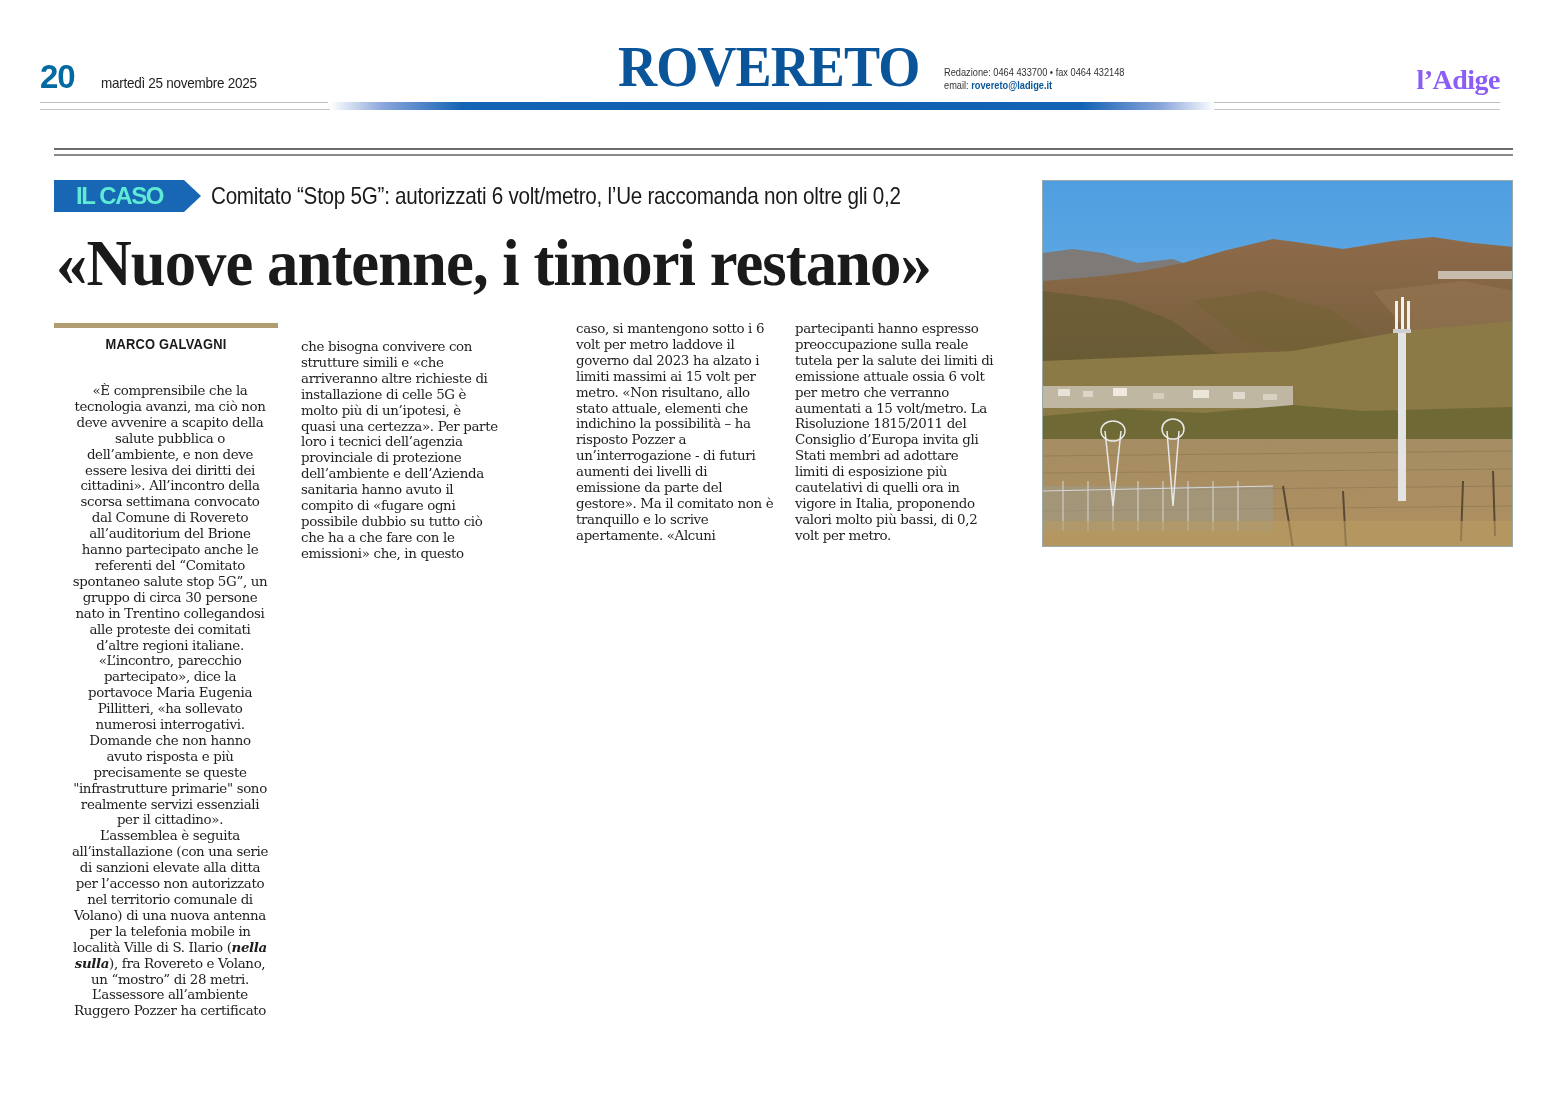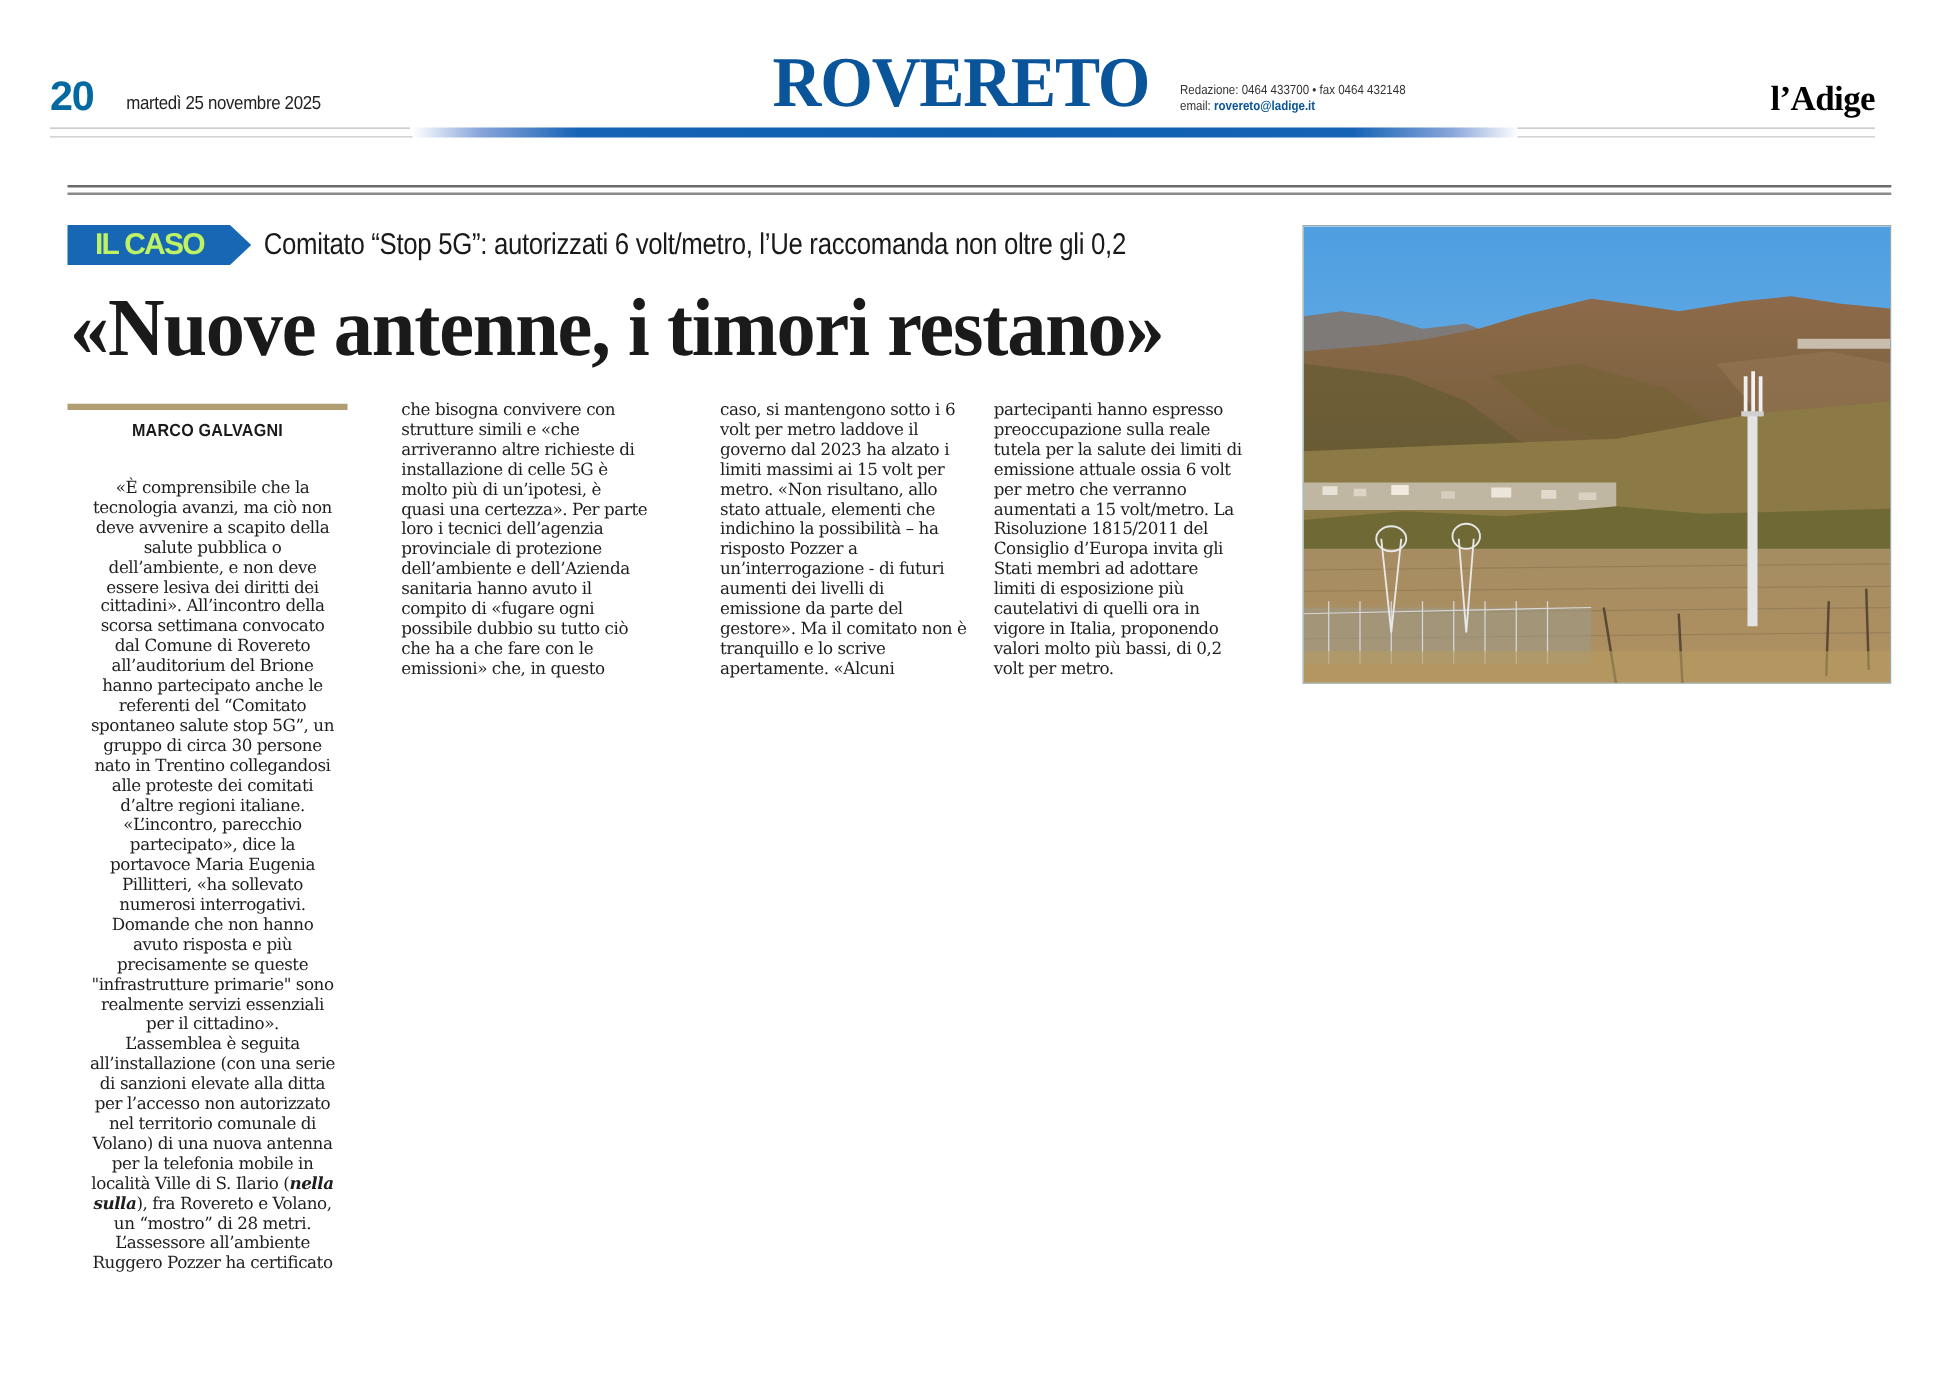--- a/index.html
+++ b/index.html
@@ -5,47 +5,47 @@
   * { box-sizing: border-box; margin: 0; padding: 0; }
   html, body { width: 1550px; height: 1099px; background: #ffffff; overflow: hidden; }
   body { position: relative; font-family: "DejaVu Serif", serif; color: #1a1a1a; }
 
   
   .page-num { position: absolute; left: 40px; top: 60px; font-family: "Liberation Sans", sans-serif; font-weight: 700; font-size: 33px; letter-spacing: -1px; color: #0369a1; line-height: 1; }
   .page-date { position: absolute; left: 101px; top: 74px; font-family: "Liberation Sans", sans-serif; font-size: 15px; color: #222; letter-spacing: -0.3px; transform: scaleX(0.9); transform-origin: left; }
   .section-title { position: absolute; left: 618px; top: 38px; font-family: "Liberation Serif", serif; font-weight: 700; font-size: 57px; color: #0a5599; letter-spacing: -1px; line-height: 1; transform: scaleX(0.95); transform-origin: left; }
   .contacts { position: absolute; left: 944px; top: 66px; font-family: "Liberation Sans", sans-serif; font-size: 10.5px; color: #333; line-height: 13px; transform: scaleX(0.88); transform-origin: left; white-space: nowrap; }
   .contacts .email-link { color: #0a5599; font-weight: 700; }
-  .brand { position: absolute; right: 50px; top: 64px; font-family: "Liberation Serif", serif; font-weight: 700; font-size: 28px; color: #000000; letter-spacing: -0.5px; }
+  .brand { position: absolute; right: 50px; top: 64px; font-family: "Liberation Serif", serif; font-weight: 700; font-size: 28px; color: #8b5cf6; letter-spacing: -0.5px; }
 
   .rule-left-1 { position: absolute; left: 40px; top: 102px; width: 288px; height: 1px; background: #bdbdbd; }
   .rule-left-2 { position: absolute; left: 40px; top: 109px; width: 290px; height: 1px; background: #c8c8c8; }
   .rule-right-1 { position: absolute; left: 1214px; top: 102px; width: 286px; height: 1px; background: #bdbdbd; }
   .rule-right-2 { position: absolute; left: 1214px; top: 109px; width: 286px; height: 1px; background: #c8c8c8; }
   .blue-bar { position: absolute; left: 330px; top: 102px; width: 885px; height: 8px;
     background: linear-gradient(90deg, rgba(255,255,255,0) 0%, #8aa6da 6%, #1563b5 15%, #0d5fae 50%, #1563b5 85%, #8aa6da 94%, rgba(255,255,255,0) 100%); }
 
   .double-rule { position: absolute; left: 54px; top: 148px; width: 1459px; height: 8px; border-top: 2px solid #6b6b6b; border-bottom: 2px solid #8a8a8a; }
 
   
   .kicker-box { position: absolute; left: 54px; top: 180px; height: 32px; width: 148px; }
-  .kicker-box .label { position: absolute; left: 0; top: 0; height: 32px; width: 130px; background: #1767b4; color: #bef264; font-family: "Liberation Sans", sans-serif; font-weight: 700; font-size: 24px; line-height: 32px; padding-left: 22px; letter-spacing: -1.4px; }
+  .kicker-box .label { position: absolute; left: 0; top: 0; height: 32px; width: 130px; background: #1767b4; color: #5eead4; font-family: "Liberation Sans", sans-serif; font-weight: 700; font-size: 24px; line-height: 32px; padding-left: 22px; letter-spacing: -1.4px; }
   .kicker-box .arrow { position: absolute; left: 130px; top: 0; width: 0; height: 0; border-top: 16px solid transparent; border-bottom: 16px solid transparent; border-left: 17px solid #1767b4; }
   .kicker-text { position: absolute; left: 211px; top: 180px; font-family: "Liberation Sans", sans-serif; font-size: 24px; line-height: 32px; color: #1a1a1a; white-space: nowrap; transform: scaleX(0.86); transform-origin: left; letter-spacing: -0.3px; }
 
   .headline { position: absolute; left: 56px; top: 224px; font-family: "Liberation Serif", serif; font-size: 66px; line-height: 78px; color: #1a1a1a; white-space: nowrap; letter-spacing: -1px; transform: scaleX(0.95); transform-origin: left; }
 
   
   .byline-rule { position: absolute; left: 54px; top: 323px; width: 224px; height: 5px; background: #b19d72; }
   .byline { position: absolute; left: 54px; top: 336px; width: 224px; text-align: center; font-family: "Liberation Sans", sans-serif; font-weight: 700; font-size: 14px; letter-spacing: 0.2px; color: #1a1a1a; transform: scaleX(0.92); }
 
   .col { position: absolute; font-family: "DejaVu Serif", serif; font-size: 13.4px; line-height: 15.9px; color: #1e1e1e; letter-spacing: -0.35px; }
   .col p { white-space: pre-line; }
   .col-1 { left: 54px; top: 383px; width: 232px; text-align: center; }
-  .col-2 { left: 301px; top: 321px; width: 235px; margin-left: 20px; }
+  .col-2 { left: 301px; top: 339px; width: 235px; }
   .col-3 { left: 576px; top: 321px; width: 235px; }
   .col-4 { left: 795px; top: 321px; width: 235px; }
   .col em { font-weight: 700; font-style: italic; margin-top: 39px; }
 
   
   .photo { position: absolute; left: 1042px; top: 180px; width: 471px; height: 367px; overflow: hidden; border: 1px solid #9aa; }
   .photo svg { display: block; }
 </style>
 </head>
 <body>

